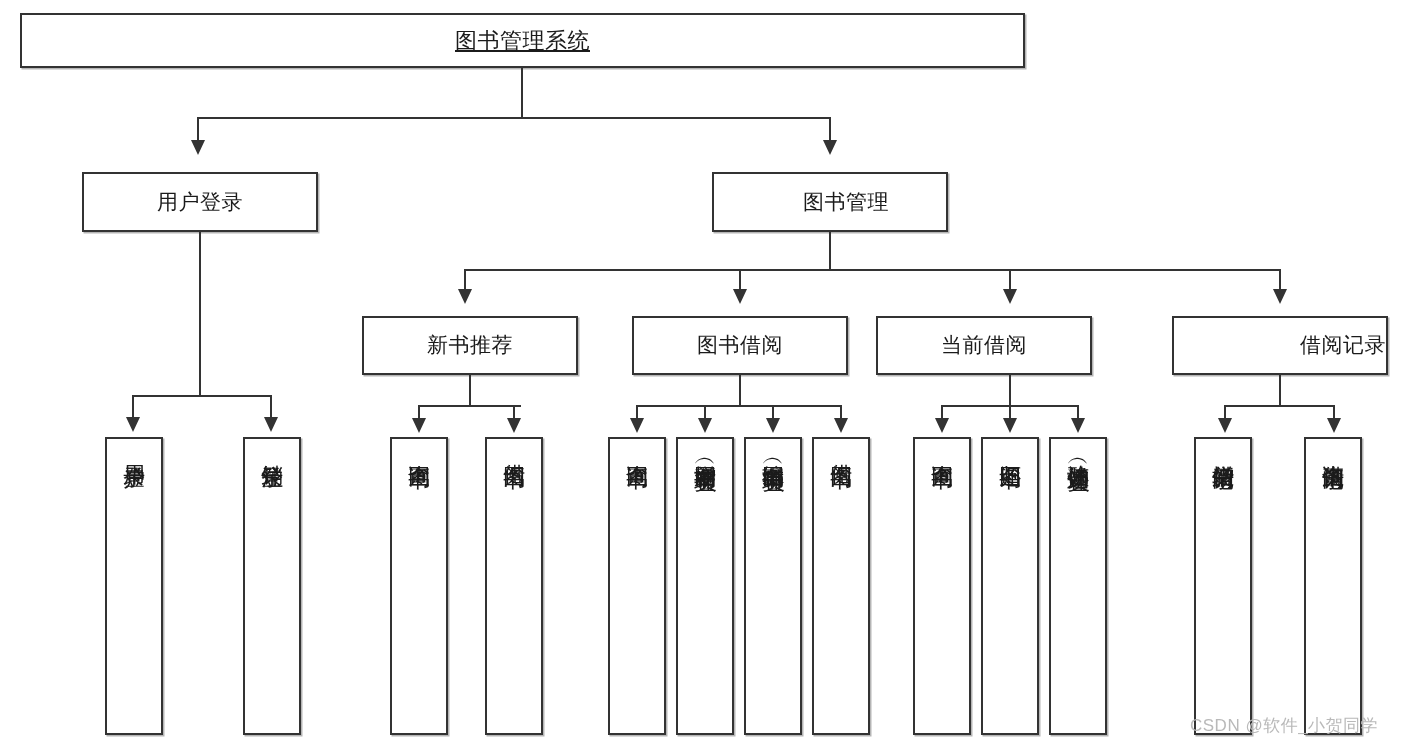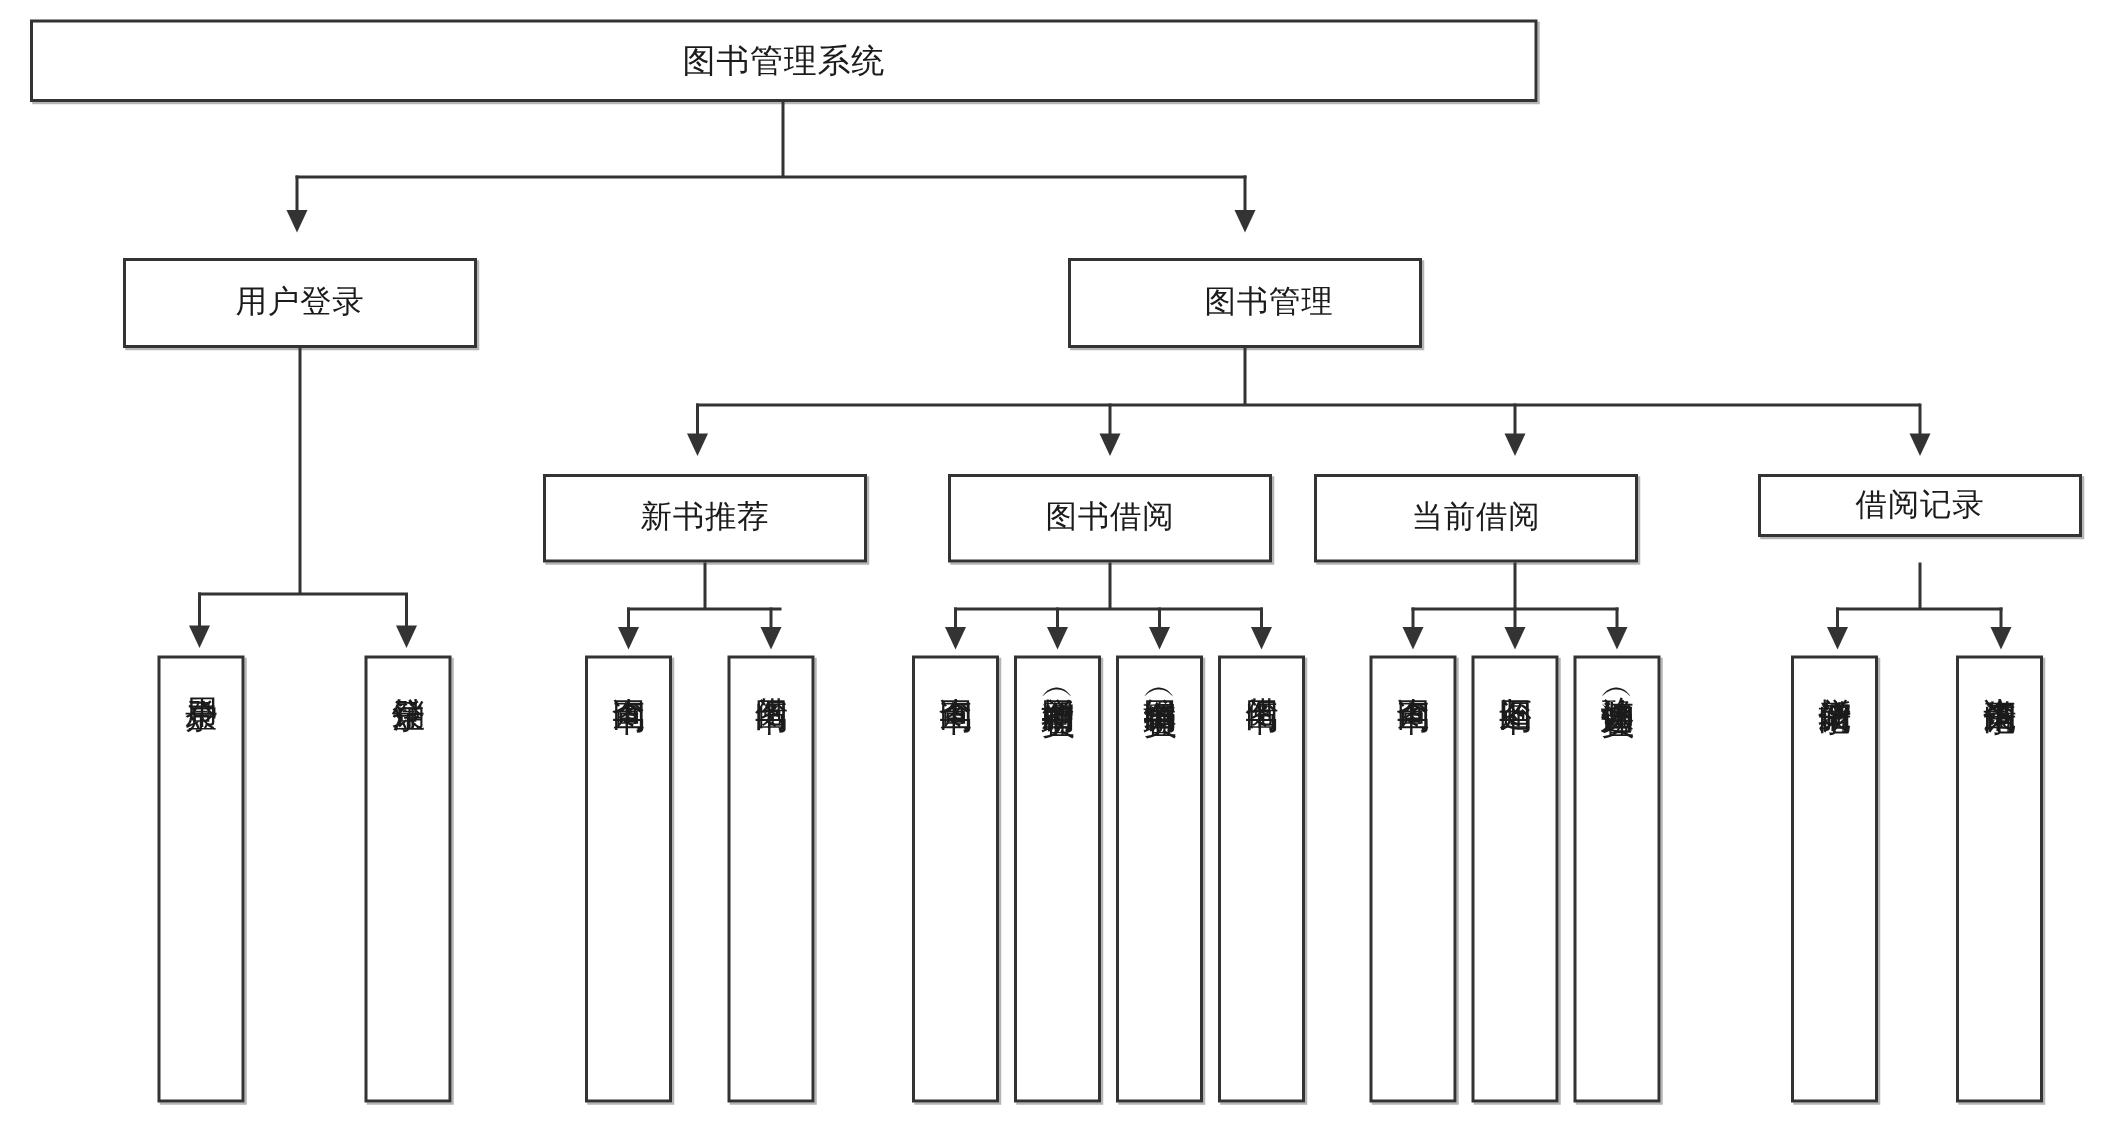--- a/index.html
+++ b/index.html
@@ -73,21 +73,21 @@
     white-space:nowrap;
     letter-spacing:0.5px;
     user-select:none;
   }
 </style>
 </head>
 <body>
 
 <div id="canvas">
 
-  <div class="node h-node root" style="left:20px;top:13px;width:1005px;height:55px;">
+  <div class="node h-node root" style="left:20px;top:13px;width:1005px;height:55px;text-decoration:underline;">
     <span class="lbl">图书管理系统</span>
   </div>
 
   <div class="edge v" style="left:521px;top:68px;height:50px;"></div>
   <div class="edge h" style="left:197px;top:117px;width:634px;"></div>
   <div class="edge v" style="left:197px;top:117px;height:26px;"></div>
   <div class="arrow" style="left:191px;top:140px;"></div>
   <div class="edge v" style="left:829px;top:117px;height:26px;"></div>
   <div class="arrow" style="left:823px;top:140px;"></div>
 
@@ -119,21 +119,21 @@
 
   <div class="node h-node" style="left:632px;top:316px;width:216px;height:59px;">
     <span class="lbl">图书借阅</span>
   </div>
   <div class="node h-node" style="left:362px;top:316px;width:216px;height:59px;">
     <span class="lbl">新书推荐</span>
   </div>
   <div class="node h-node" style="left:876px;top:316px;width:216px;height:59px;">
     <span class="lbl">当前借阅</span>
   </div>
-  <div class="node h-node" style="left:1172px;top:316px;width:216px;height:42px;">
+  <div class="node h-node" style="left:1172px;top:316px;width:216px;height:59px;justify-content:flex-end;">
     <span class="lbl">借阅记录</span>
   </div>
 
   <div class="edge v" style="left:469px;top:375px;height:31px;"></div>
   <div class="edge h" style="left:418px;top:405px;width:103px;"></div>
   <div class="edge v" style="left:418px;top:405px;height:15px;"></div>
   <div class="arrow" style="left:412px;top:418px;"></div>
   <div class="edge v" style="left:513px;top:405px;height:15px;"></div>
   <div class="arrow" style="left:507px;top:418px;"></div>
 
@@ -201,14 +201,15 @@
     <span class="lbl">确认归还（管理员）</span>
   </div>
 
   <div class="node v-node" style="left:1194px;top:437px;width:58px;height:298px;">
     <span class="lbl">新增借阅记录</span>
   </div>
   <div class="node v-node" style="left:1304px;top:437px;width:58px;height:298px;">
     <span class="lbl">查询借阅记录</span>
   </div>
 
+  <div class="watermark" style="left:1190px;top:714px;">CSDN @软件_小贺同学</div>
 
 </div>
 
 </body></html>

